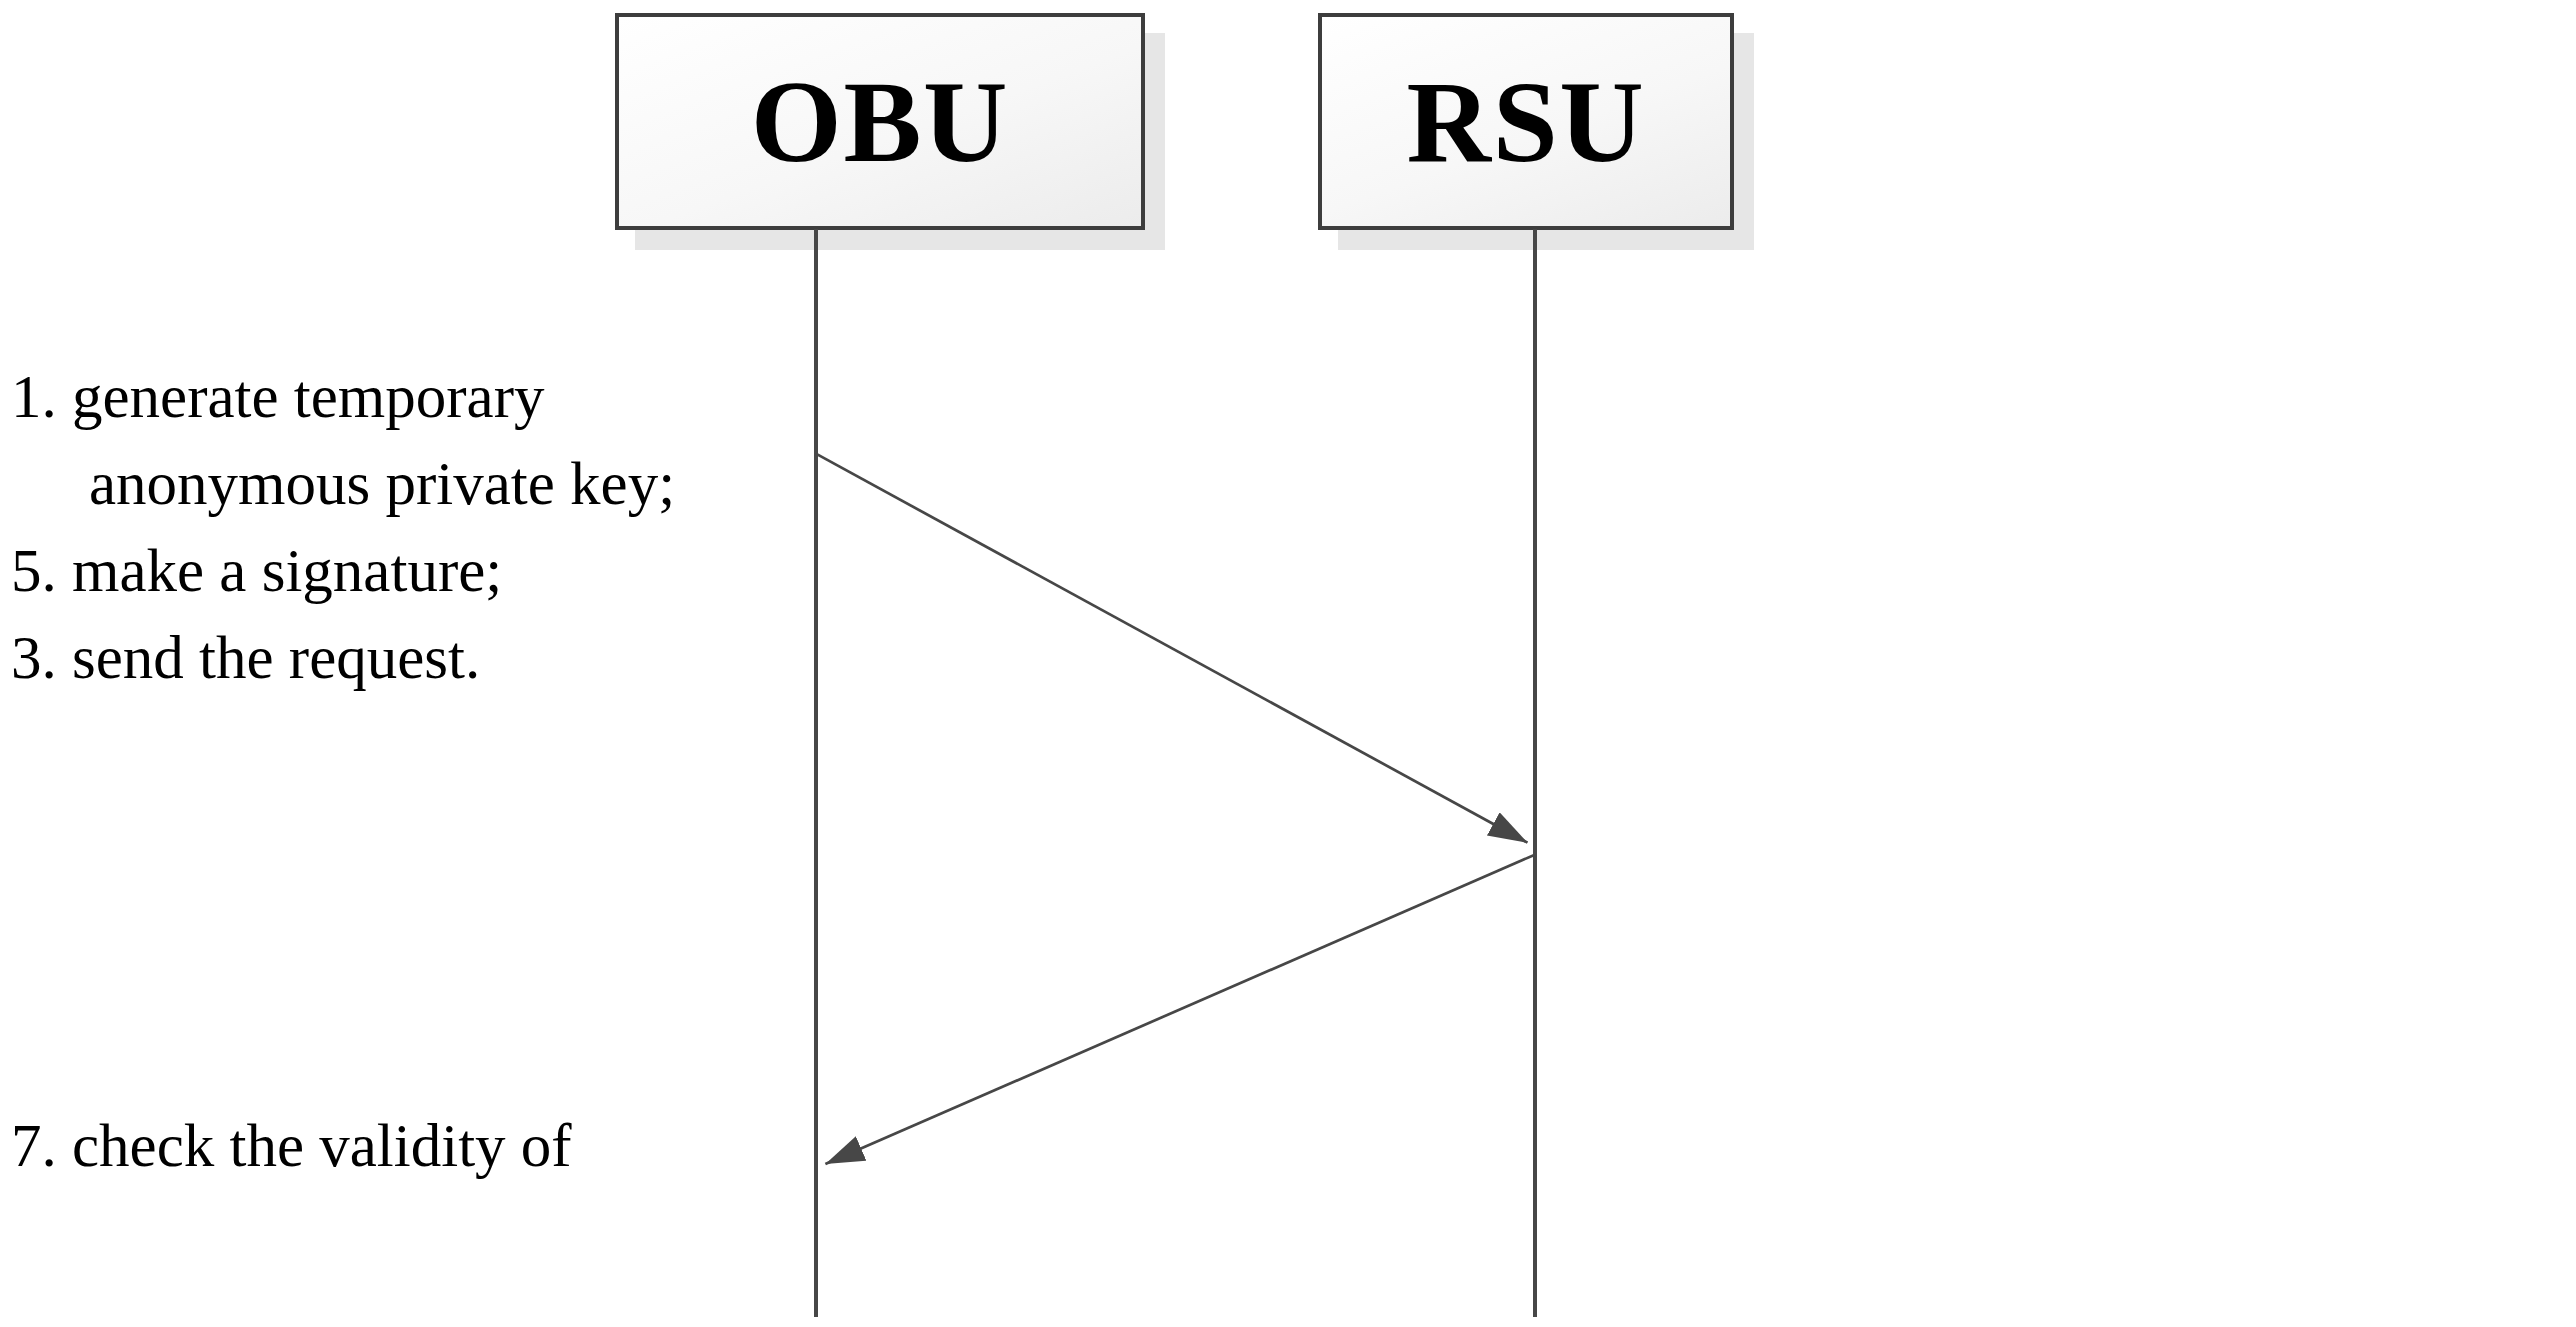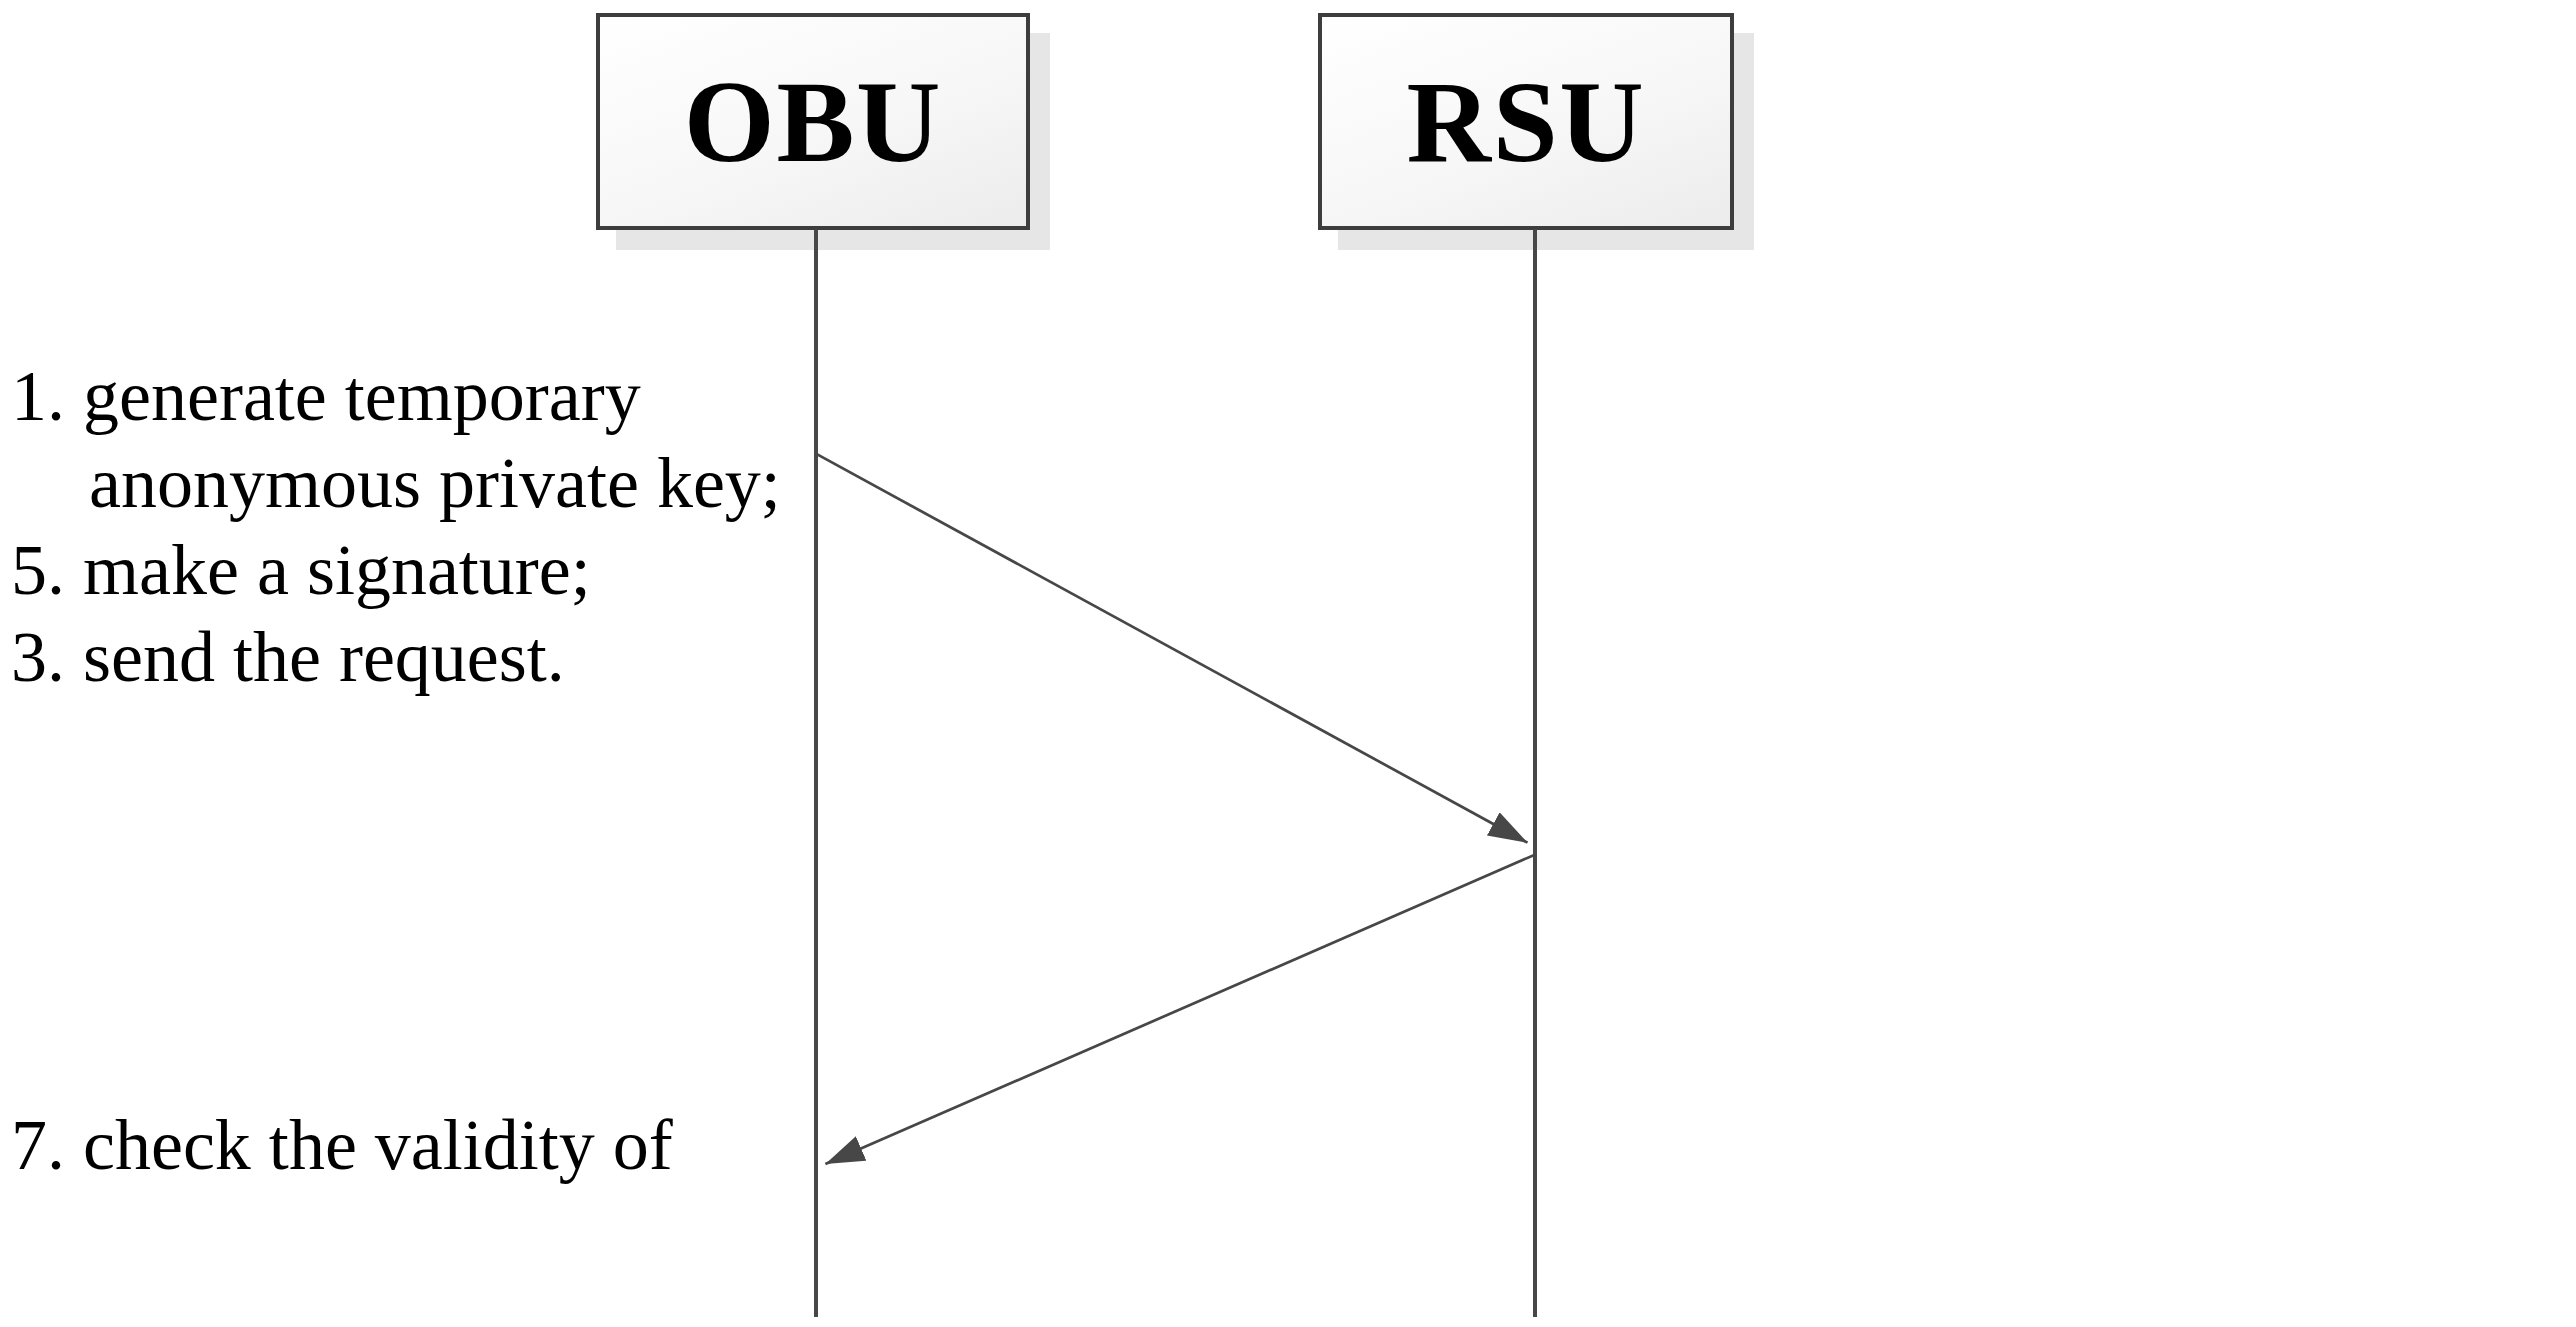--- a/index.html
+++ b/index.html
@@ -20,21 +20,21 @@
     top: 12.5px;
     height: 217px;
     box-sizing: border-box;
     border: 4.7px solid #3d3d3d;
     background: linear-gradient(160deg, #ffffff 0%, #f7f7f7 55%, #ececec 100%);
     box-shadow: 20px 20px 0 #e6e6e6;
     display: flex;
     align-items: center;
     justify-content: center;
   }
-  #obu-box { left: 596px;  width: 434px; }
+  #obu-box { left: 615px;  width: 530px; }
   #rsu-box { left: 1318px; width: 416px; }
   .actor-label {
     font-size: 117px;
     font-weight: bold;
     letter-spacing: 1.6px;
     line-height: 1;
   }
 
   
   .lifeline {
@@ -51,21 +51,21 @@
   svg.arrows {
     position: absolute;
     left: 0; top: 0;
     width: 2576px;
     height: 1328px;
   }
 
   
   .note {
     position: absolute;
-    font-size: 72px;
+    font-size: 61px;
     line-height: 87px;
     white-space: nowrap;
     font-family: Liberation Serif, serif;
   }
   .note .indent { padding-left: 78px; text-align: center; }
   #note-obu-request { left: 11px;   top: 353px;  }
   #note-rsu-process { left: 1698px; top: 711px;  }
   #note-obu-verify  { left: 11px;   top: 1070px; margin-top: 32px; }
 </style>
 </head>

